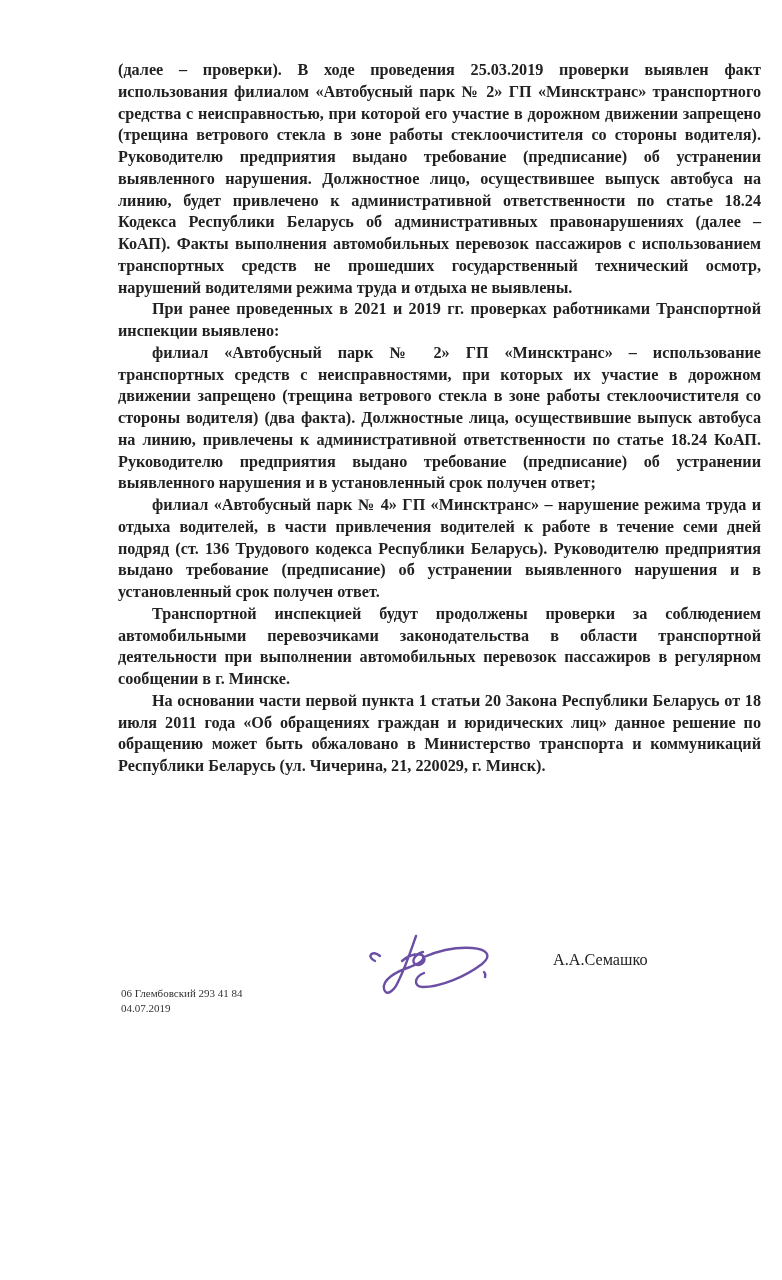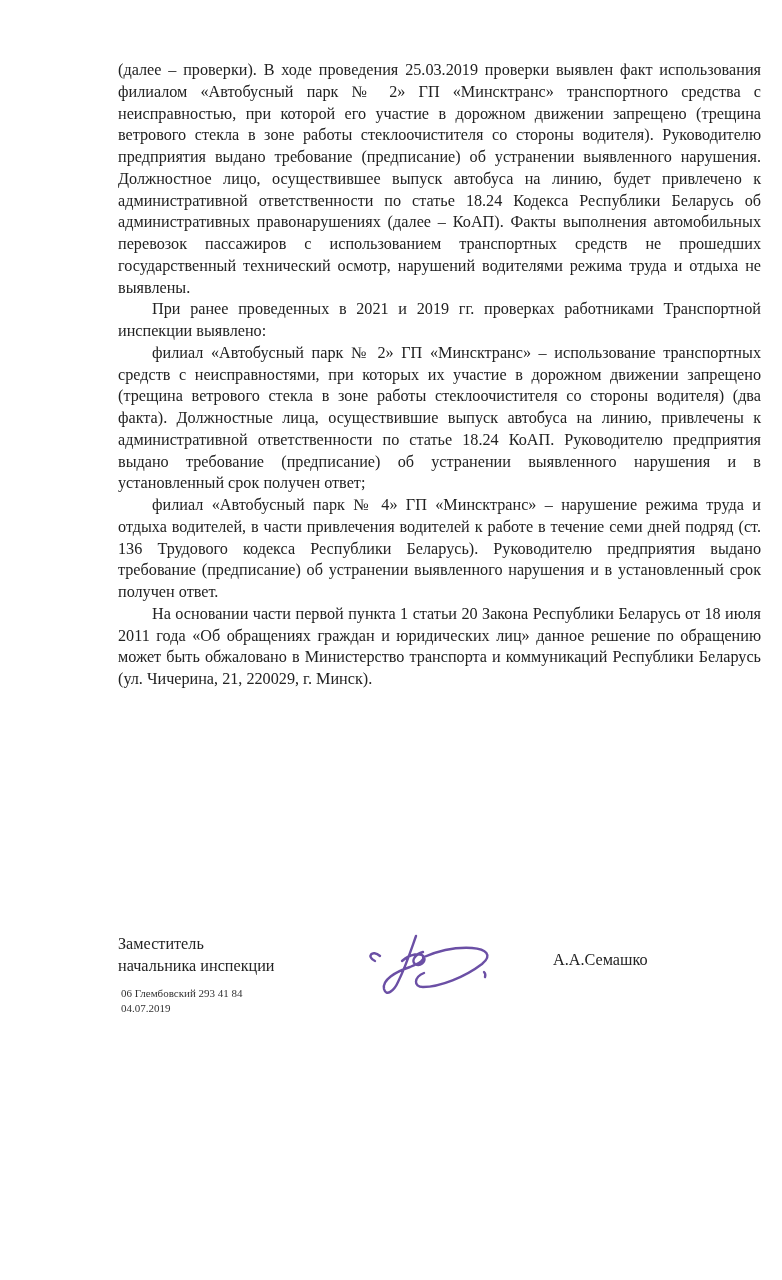--- a/index.html
+++ b/index.html
@@ -17,20 +17,21 @@
     left: 118px;
     top: 60px;
     width: 643px;
     font-size: 16.2px;
     line-height: 21.75px;
   }
   .text-block p {
     margin: 0;
     text-align: justify;
     hyphens: none;
+    font-weight: bold;
   }
   .text-block p.indented { text-indent: 34px; }
 
   .sig-row {
     position: absolute;
     left: 118px;
     top: 934px;
     width: 643px;
     height: 80px;
     font-size: 16.2px;
@@ -58,28 +59,25 @@
 </head>
 <body>
 
 <div class="page">
 
   <div class="text-block">
     <p>(далее – проверки). В ходе проведения 25.03.2019 проверки выявлен факт использования филиалом «Автобусный парк № 2» ГП «Минсктранс» транспортного средства с неисправностью, при которой его участие в дорожном движении запрещено (трещина ветрового стекла в зоне работы стеклоочистителя со стороны водителя). Руководителю предприятия выдано требование (предписание) об устранении выявленного нарушения. Должностное лицо, осуществившее выпуск автобуса на линию, будет привлечено к административной ответственности по статье 18.24 Кодекса Республики Беларусь об административных правонарушениях (далее – КоАП). Факты выполнения автомобильных перевозок пассажиров с использованием транспортных средств не прошедших государственный технический осмотр, нарушений водителями режима труда и отдыха не выявлены.</p>
     <p class="indented">При ранее проведенных в 2021 и 2019 гг. проверках работниками Транспортной инспекции выявлено:</p>
     <p class="indented">филиал «Автобусный парк № 2» ГП «Минсктранс» – использование транспортных средств с неисправностями, при которых их участие в дорожном движении запрещено (трещина ветрового стекла в зоне работы стеклоочистителя со стороны водителя) (два факта). Должностные лица, осуществившие выпуск автобуса на линию, привлечены к административной ответственности по статье 18.24 КоАП. Руководителю предприятия выдано требование (предписание) об устранении выявленного нарушения и в установленный срок получен ответ;</p>
     <p class="indented">филиал «Автобусный парк № 4» ГП «Минсктранс» – нарушение режима труда и отдыха водителей, в части привлечения водителей к работе в течение семи дней подряд (ст. 136 Трудового кодекса Республики Беларусь). Руководителю предприятия выдано требование (предписание) об устранении выявленного нарушения и в установленный срок получен ответ.</p>
+    <p class="indented">Транспортной инспекцией будут продолжены проверки за соблюдением автомобильными перевозчиками законодательства в области транспортной деятельности при выполнении автомобильных перевозок пассажиров в регулярном сообщении в г. Минске.</p>
     <p class="indented">На основании части первой пункта 1 статьи 20 Закона Республики Беларусь от 18 июля 2011 года «Об обращениях граждан и юридических лиц» данное решение по обращению может быть обжаловано в Министерство транспорта и коммуникаций Республики Беларусь (ул. Чичерина, 21, 220029, г. Минск).</p>
   </div>
 
   <div class="sig-row">
-    <div class="sig-title">
-      <div>Заместитель</div>
-      <div>начальника инспекции</div>
-    </div>
 
     <svg class="sig-ink" viewBox="0 0 160 80" xmlns="http://www.w3.org/2000/svg">
       <path d="M22,32 C14,25 8,33 17,37
                M58,12 C53,26 48,42 40,58 C36,67 28,73 26,65 C24,56 37,48 52,43 C62,39 67,36 65,32
                M44,37 C52,30 63,28 66,33 C68,38 62,43 57,40 C53,37 57,30 65,28
                M66,33 C80,27 98,23 114,24 C128,25 135,31 124,40 C107,53 82,63 65,63 C55,63 56,53 66,49
                M126,48 q2,2 1,5" fill="none" stroke-width="2.4" stroke-linecap="round" stroke-linejoin="round" stroke="#6b4fa5"></path>
     </svg>
 
     <div class="sig-name">А.А.Семашко</div>

